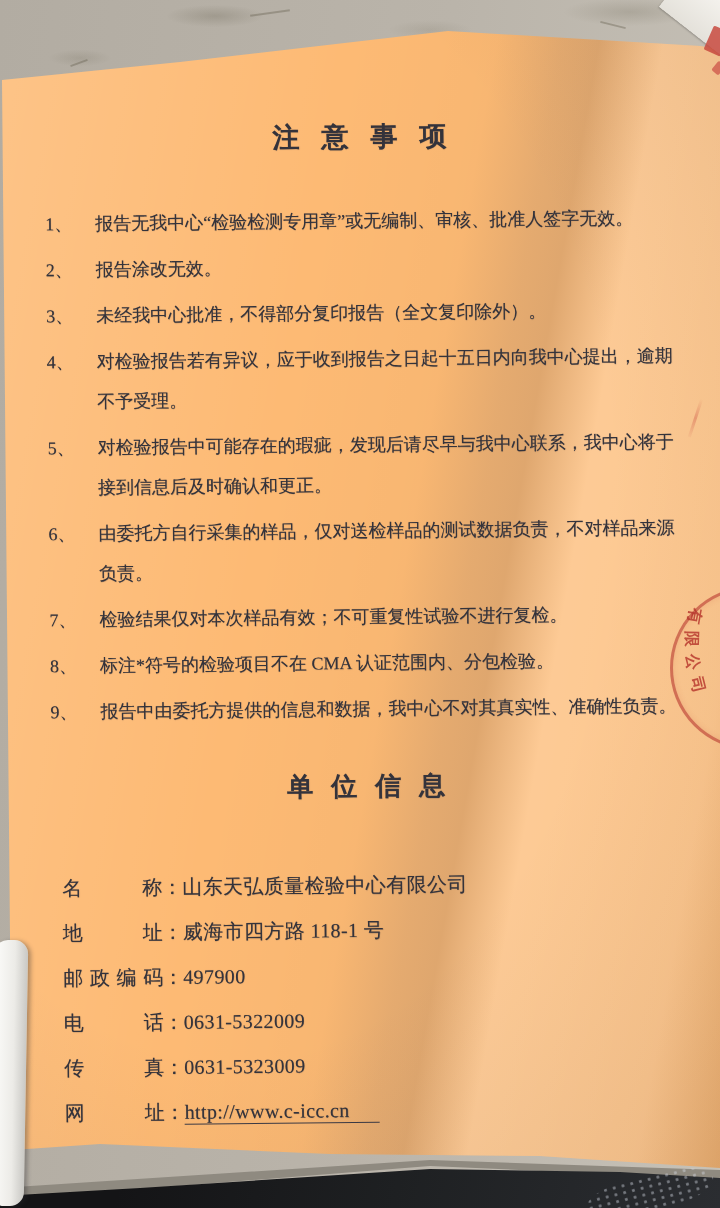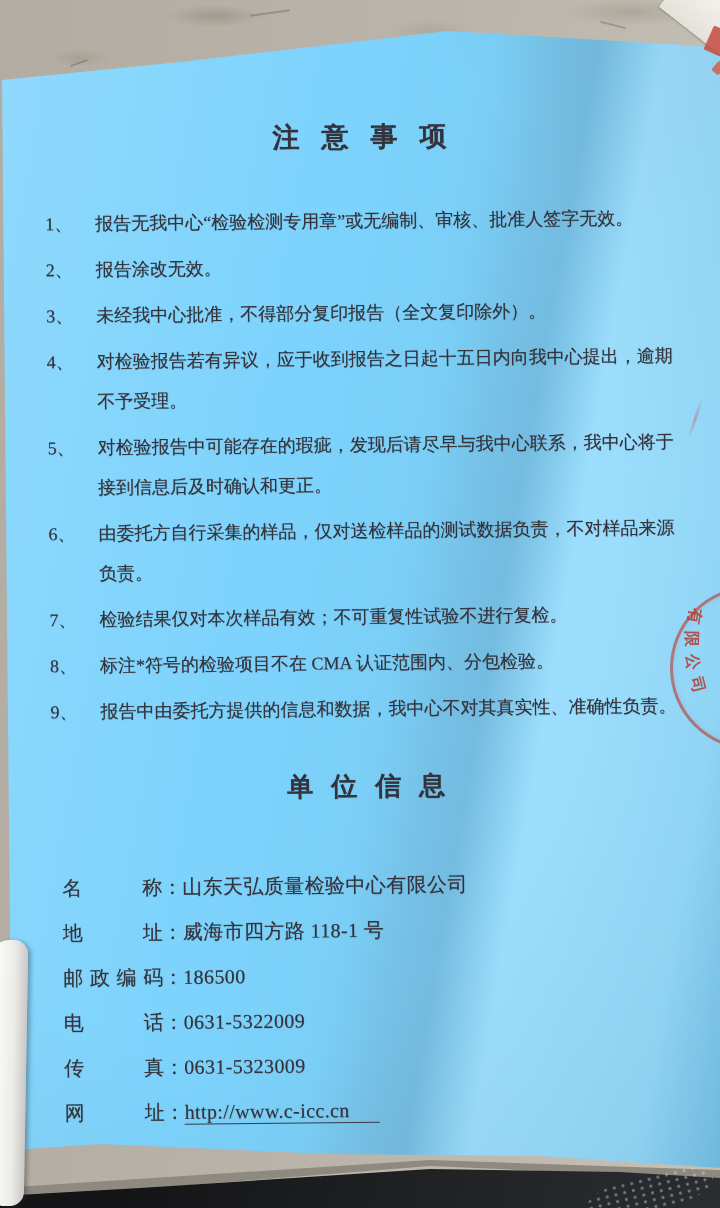--- a/index.html
+++ b/index.html
@@ -25,21 +25,21 @@
     background:linear-gradient(100deg,#141416 35%,#1e2022 65%,#2b2d31 100%);}
   .denim-dots{position:absolute;left:585px;top:1176px;width:130px;height:34px;z-index:3;
     transform:rotate(-14deg);opacity:.8;border-radius:40%/60%;
     background-image:radial-gradient(circle, rgba(213,218,228,.55) 1.2px, transparent 1.8px);
     background-size:9px 7px;}
   .table-edge{position:absolute;inset:0;z-index:1;
     clip-path:polygon(0px 1188px,430px 1160px,720px 1170px,720px 1179px,430px 1166px,0px 1200px);
     background:#8f8a80;}
 
   
-  .paper{position:absolute;inset:0;z-index:3;background:#7dd3fc;
+  .paper{position:absolute;inset:0;z-index:3;background:#fdba74;
     clip-path:polygon(2px 80px,180px 62px,448px 31px,700px 46px,720px 49px,
                       720px 1168px,540px 1156px,330px 1154px,100px 1144px,12px 1150px);}
   .paper .shading{position:absolute;inset:0;pointer-events:none;
     background:linear-gradient(100deg,
       rgba(255,255,255,.14) 0%, rgba(0,0,0,0) 38%, rgba(0,0,0,.02) 54%,
       rgba(66,66,80,.13) 61%, rgba(66,66,80,.16) 65%,
       rgba(255,255,255,.24) 72%, rgba(255,255,255,.18) 90%,
       rgba(20,20,30,.07) 99%);}
   .paper .vignette{position:absolute;inset:0;pointer-events:none;
     background:radial-gradient(ellipse at 32% 42%, transparent 55%, rgba(40,40,54,.09) 100%);}
@@ -129,21 +129,21 @@
   <div class="notice-item"><span class="num">9、</span><span class="txt">报告中由委托方提供的信息和数据，我中心不对其真实性、准确性负责。</span></div>
 </div>
 
     <div class="info-title">单位信息</div>
 
     <div class="info-list">
   <div class="info-row"><span class="info-label">名称</span><span class="info-colon">：</span><span class="info-value">山东天弘质量检验中心有限公司</span></div>
 
   <div class="info-row"><span class="info-label">地址</span><span class="info-colon">：</span><span class="info-value">威海市四方路 118-1 号</span></div>
 
-  <div class="info-row"><span class="info-label">邮政编码</span><span class="info-colon">：</span><span class="info-value">186500</span></div>
+  <div class="info-row"><span class="info-label">邮政编码</span><span class="info-colon">：</span><span class="info-value">497900</span></div>
 
   <div class="info-row"><span class="info-label">电话</span><span class="info-colon">：</span><span class="info-value">0631-5322009</span></div>
 
   <div class="info-row"><span class="info-label">传真</span><span class="info-colon">：</span><span class="info-value">0631-5323009</span></div>
 
   <div class="info-row"><span class="info-label">网址</span><span class="info-colon">：</span><span class="info-value underline">http://www.c-icc.cn</span></div>
 </div>
   </div>
 
   <div class="red-scratch"></div>

